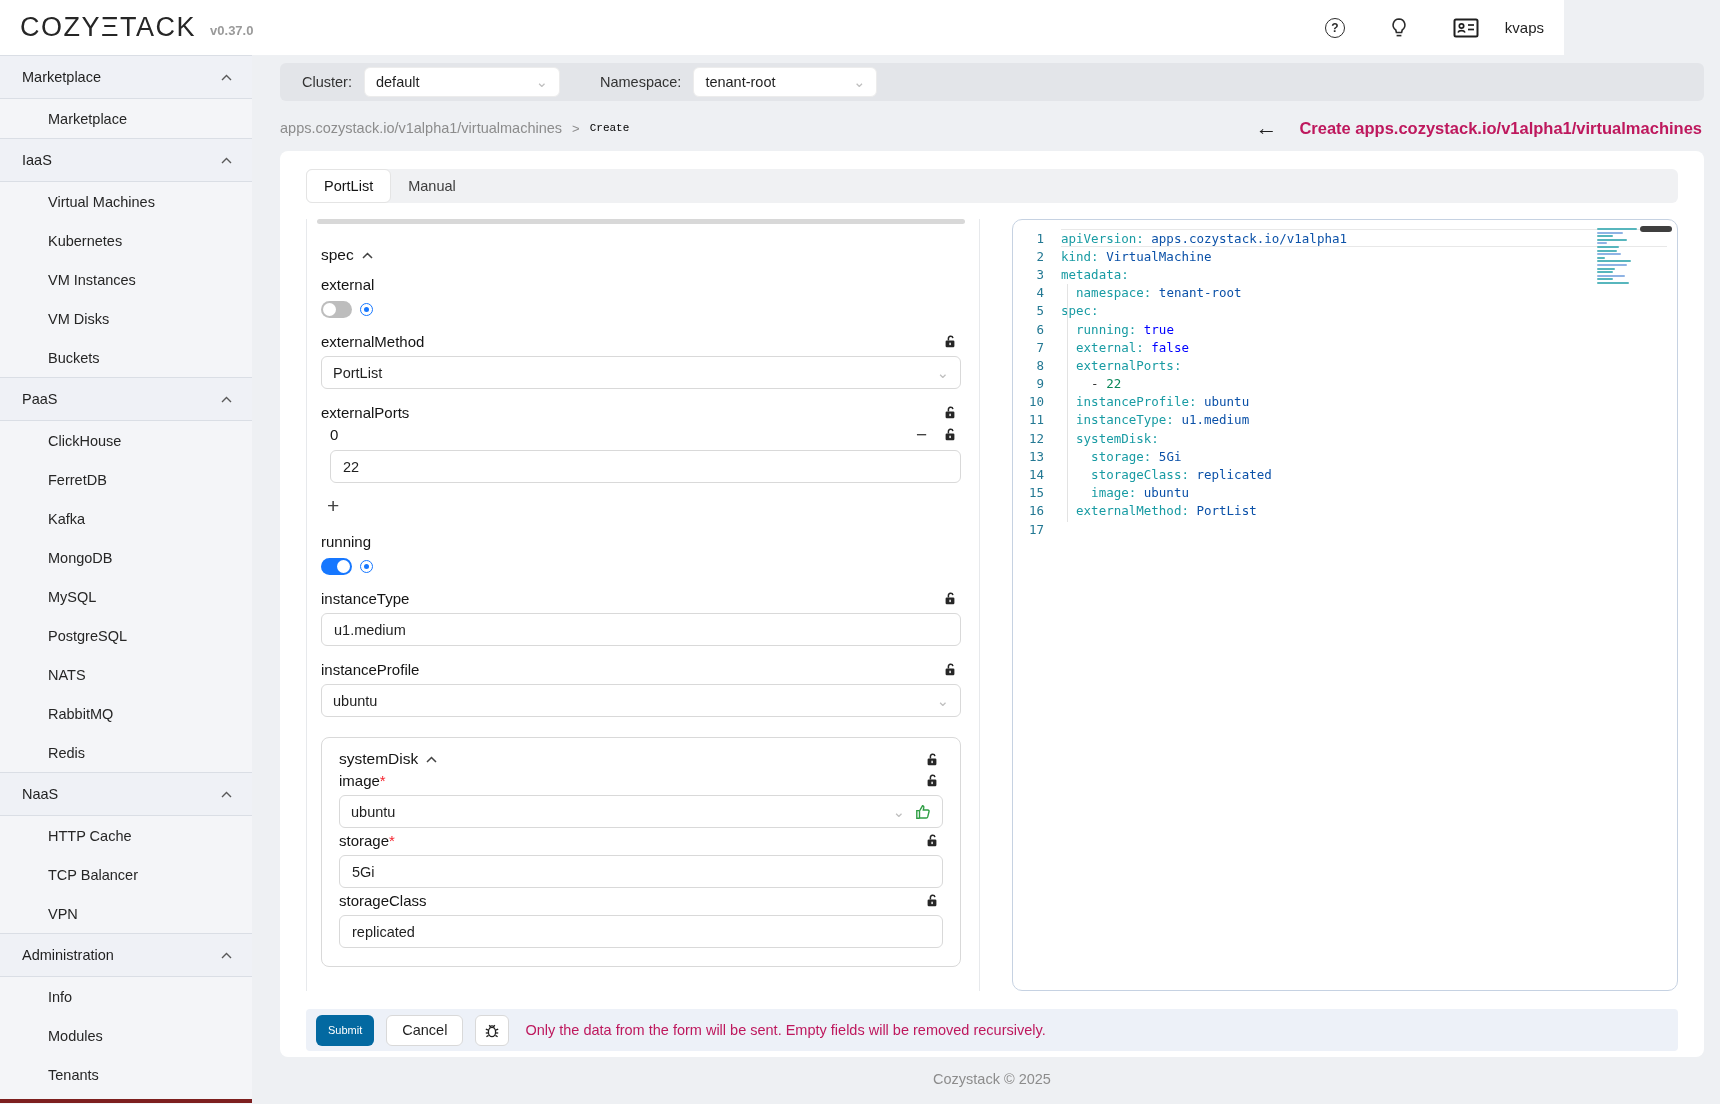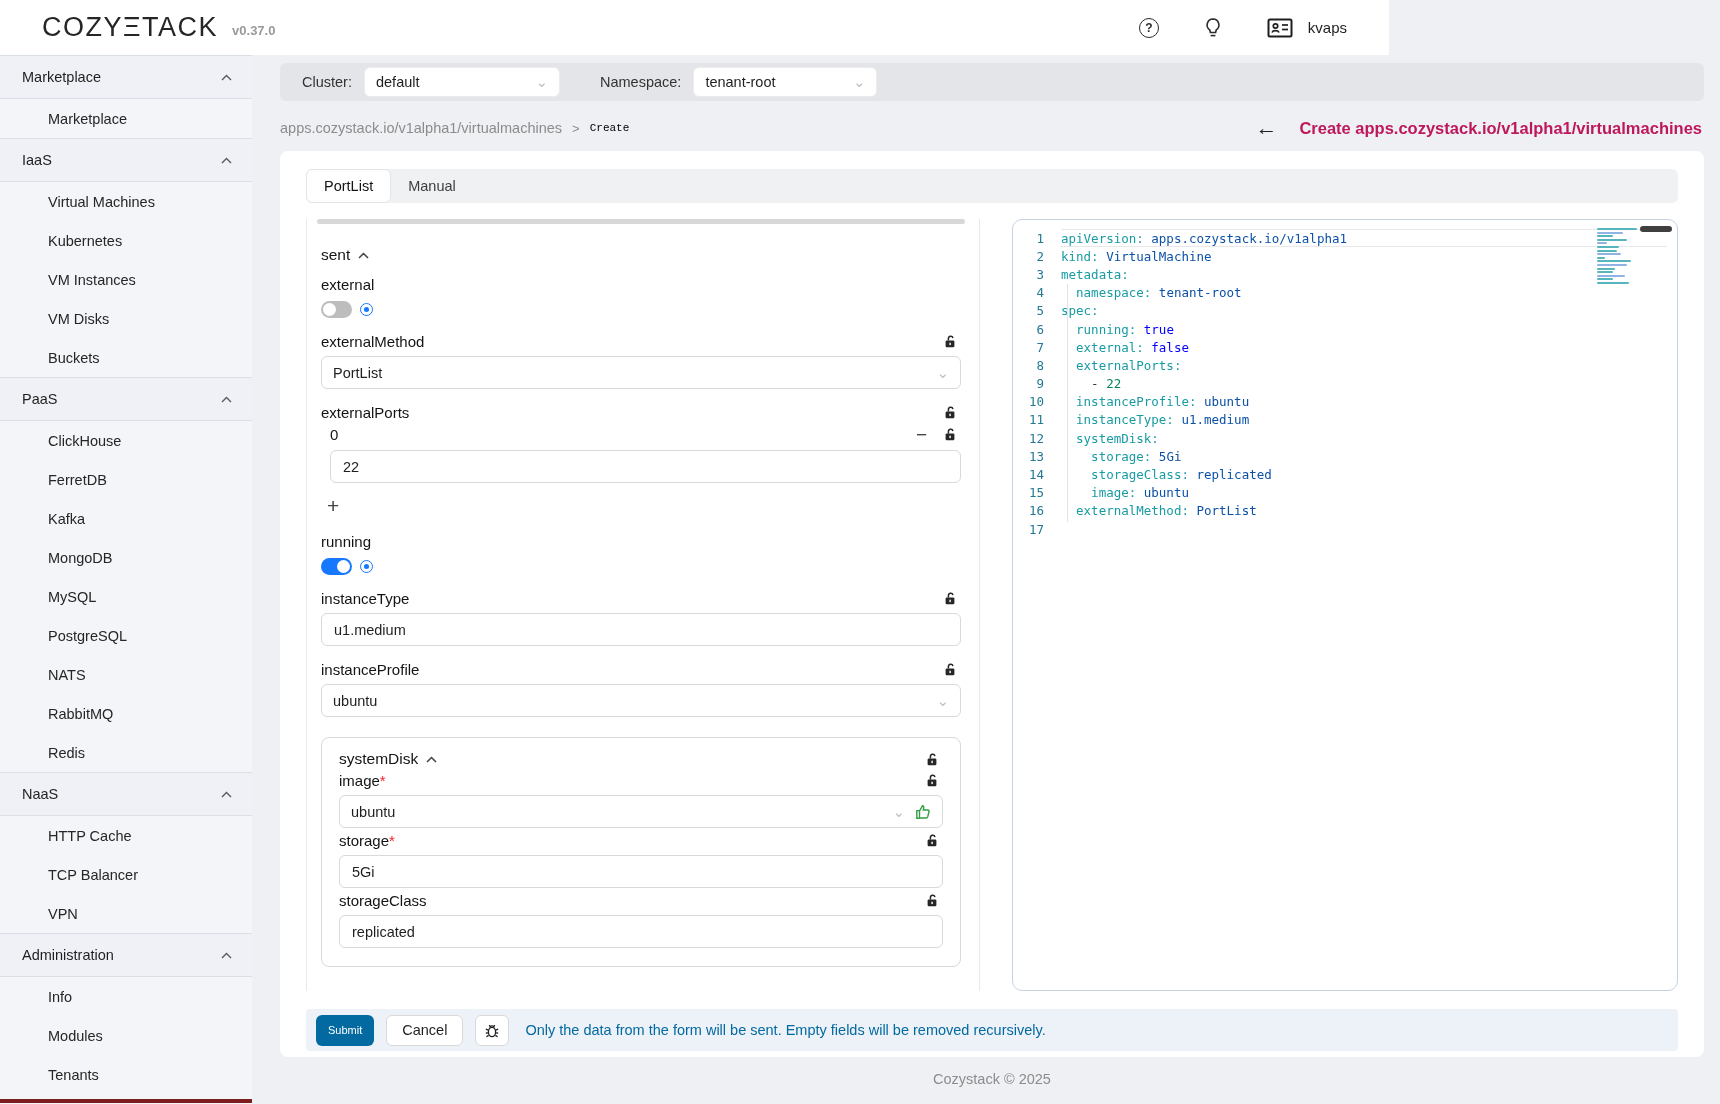--- a/index.html
+++ b/index.html
@@ -1,26 +1,26 @@
 <!DOCTYPE html>
 <html><head>
 <meta charset="utf-8">
 <style>
   * { box-sizing: border-box; margin: 0; padding: 0; }
   html,body { width:1720px; height:1104px; overflow:hidden; }
   body { font-family:"Liberation Sans", sans-serif; background:#eef0f3; color:#1f1f1f; position:relative; }
   .clickable { cursor:pointer; }
 
   
-  .topbar { position:absolute; top:0; left:0; width:1389px; height:55px; background:#ffffff; display:flex; align-items:center; padding:0 42px; z-index:20; }
+  .topbar { position:absolute; top:0; left:0; width:1564px; height:55px; background:#ffffff; display:flex; align-items:center; padding:0 20px; z-index:20; }
   .logo { font-size:27px; letter-spacing:1.5px; color:#262626; font-weight:400; }
   .version { font-size:13px; font-weight:bold; color:#9a9a9a; margin-left:14px; margin-top:6px; }
   .topbar-right { margin-left:auto; display:flex; align-items:center; gap:44px; }
   .help-circle { width:20px; height:20px; border:1.7px solid #2b2b2b; border-radius:50%; display:flex; align-items:center; justify-content:center; font-size:12px; font-weight:bold; color:#2b2b2b; }
-  .user-chip { display:flex; align-items:center; gap:15px; font-size:15px; color:#1f1f1f; }
+  .user-chip { display:flex; align-items:center; gap:26px; font-size:15px; color:#1f1f1f; }
 
   
   .sidebar { position:absolute; top:55px; left:0; width:252px; height:1049px; background:#f4f5f8; overflow:hidden; }
   .sb-header { height:44px; display:flex; align-items:center; justify-content:space-between; padding:0 20px 0 22px; background:#eff1f6; border-top:1px solid #dadee5; border-bottom:1px solid #dadee5; font-size:14.5px; color:#1f1f1f; }
   .sb-item { height:39px; display:flex; align-items:center; padding-left:48px; font-size:14.5px; color:#262626; background:#f4f5f8; }
   .sb-red { position:absolute; bottom:1px; left:0; width:252px; height:4px; background:#7d1f1f; }
 
   
   .main { position:absolute; left:252px; top:55px; width:1468px; height:1049px; padding:8px 16px 0 28px; }
   .toolbar { height:38px; background:#e3e5e9; border-radius:6px; display:flex; align-items:center; padding:0 22px; font-size:14.5px; color:#333; }
@@ -86,21 +86,21 @@
   .indent-guide { position:absolute; left:54px; top:64px; height:238px; border-left:1px solid #e3e3e3; }
   .minimap { position:absolute; top:8px; right:24px; width:56px; display:flex; flex-direction:column; gap:1.6px; }
   .minimap i { display:block; height:2px; border-radius:1px; }
   .ed-thumb { position:absolute; top:6px; right:5px; width:32px; height:6px; background:#3f3f3f; border-radius:3px; }
 
   
   .action-bar { margin-top:18px; background:#edf1f8; border-radius:4px; height:42px; display:flex; align-items:center; gap:12px; padding:0 10px; }
   .btn-submit { background:#0369a1; color:#fff; border:none; border-radius:6px; height:31px; padding:0 12px; font-size:11px; font-family:inherit; }
   .btn-cancel { background:#fff; color:#1f1f1f; border:1px solid #d9d9d9; border-radius:6px; height:31px; padding:0 15px; font-size:14.5px; font-family:inherit; }
   .btn-bug { background:#fff; border:1px solid #d9d9d9; border-radius:6px; height:31px; width:34px; display:flex; align-items:center; justify-content:center; }
-  .hint { font-size:14.5px; color:#0369a1; margin-left:4px; }
+  .hint { font-size:14.5px; color:#be185d; margin-left:4px; }
   .footer { text-align:center; color:#8c8c8c; font-size:14.5px; margin-top:14px; }
 </style>
 </head>
 <body>
 
 <header class="topbar">
   <div class="logo clickable">COZYΞTACK</div>
   <div class="version">v0.37.0</div>
   <div class="topbar-right">
     <div class="help-circle clickable">?</div>
@@ -208,21 +208,21 @@
       <div class="tab active clickable">PortList</div>
       <div class="tab clickable">Manual</div>
     </div>
 
     <div class="content-row">
 
       <div class="form-col">
         <div class="form-scrollbar"></div>
 
         <div class="group-head clickable">
-          <span>sent</span>
+          <span>spec</span>
           <svg width="11" height="7" viewBox="0 0 11 7" fill="none" stroke="#434343" stroke-width="1.5">
               <polyline points="1,6 5.5,1.5 10,6"></polyline>
             </svg>
         </div>
 
         <div class="field-label-row" style="margin-top:12px;">
           <span class="field-label">external</span>
         </div>
         <div class="switch-row">
           <div class="switch clickable">

